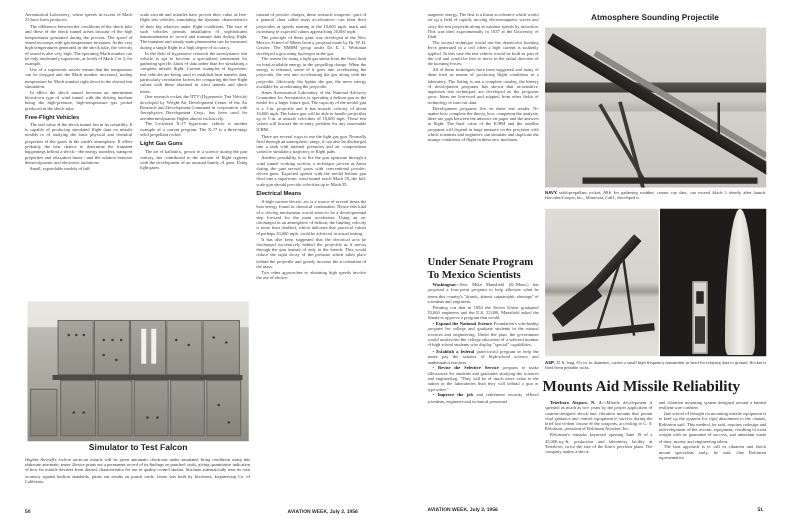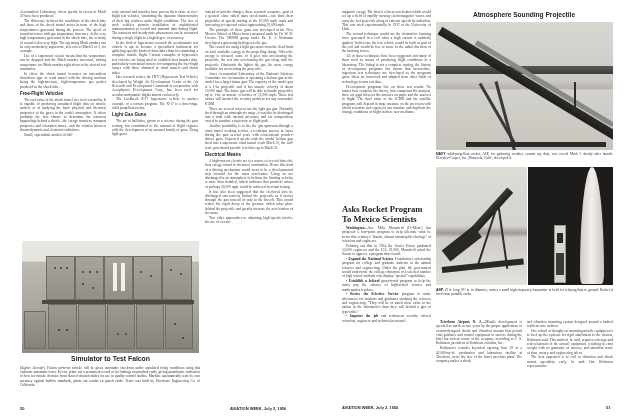--- a/index.html
+++ b/index.html
@@ -198,21 +198,21 @@
 <div class="page right">
 
   <div class="col" style="left:26px; top:10px; width:89px; height:148px;">
     <p class="noindent">magnetic energy. The first is a linear accelerator which would set up a field of rapidly moving electromagnetic waves and carry the test projectile along at extreme speeds by induction. This was tried experimentally in 1937 at the University of Utah.</p>
     <p>The second technique would use the destructive bursting force generated in a coil when a high current is suddenly applied. In this case the test vehicle would be built as part of the coil and would be free to move in the radial direction of the bursting forces.</p>
     <p>All of these techniques have been suggested and many of them tried as means of producing flight conditions in a laboratory. The listing is not a complete catalog, the history of development programs has shown that as-sensitive, ingenious test techniques are developed as the programs grow. Ideas are borrowed and adapted from other fields of technology to turn out data.</p>
     <p>Development programs live on these test results. No matter how complete the theory, how competent the analysis, there are gaps between the answers on paper and the answers in flight. The final value of the ICBM and the satellite programs will depend in large measure on the precision with which scientists and engineers can simulate and duplicate the strange conditions of flight in these new mediums.</p>
   </div>
 
   <div class="headline" style="left:26px; top:205px; font-size:8.6px; line-height:9.6px;">
-    <div>Asks Rocket Program</div>
+    <div>Under Senate Program</div>
     <div>To Mexico Scientists</div>
   </div>
 
   <div class="col" style="left:26px; top:226px; width:89px; height:175px;">
     <p><span class="dateline">Washington—</span><span>Sen. Mike Mansfield (D.-Mont.) has proposed a four-point program to help alleviate what he terms this country's "drastic, almost catastrophic shortage" of scientists and engineers.</span></p>
     <p>Pointing out that in 1954 the Soviet Union graduated 53,000 engineers and the U.S. 22,000, Mansfield asked the Senate to approve a program that would:</p>
     <p class="bullet">• <b>Expand the National Science</b><span> Foundation's scholarship program for college and graduate students in the natural sciences and engineering. Under the plan, the government would underwrite the college education of a selected number of high school students who display "special" capabilities.</span></p>
     <p class="bullet">• <b>Establish a federal</b><span> grant-in-aid program to help the states pay the salaries of high-school science and mathematics teachers.</span></p>
     <p class="bullet">• <b>Revise the Selective Service</b><span> program to make allowances for students and graduates studying the sciences and engineering. "They will be of much more value to the nation in the laboratories than they will behind a gun or typewriter."</span></p>
     <p class="bullet">• <b>Improve the job</b><span> and retirement security offered scientists, engineers and technical personnel.</span></p>
@@ -246,20 +246,21 @@
     <div class="cone" style="left:52px; top:0px; width:24px; height:117px;"></div>
     <div style="position:absolute; left:26px; top:58px; width:12px; height:58px; background:#d8d6d0; border:1px solid #9b9993;"></div>
     <div style="position:absolute; left:29px; top:66px; width:6px; height:10px; background:#2a2826;"></div>
     <div style="position:absolute; left:28px; top:86px; width:8px; height:22px; background:#3a3834;"></div>
   </div>
 
   <div class="caption" style="left:120px; top:288px; width:177px;">
     <b>ASP,</b><span> 22 ft. long, 6½ in. in diameter, carries a small high frequency transmitter in head for relaying data to ground. Rocket is fired from portable racks.</span>
   </div>
 
+  <div class="headline" style="left:118px; top:302px; font-size:12.2px; line-height:14px;">Mounts Aid Missile Reliability</div>
 
   <div class="col" style="left:120px; top:320px; width:86px; height:80px;">
     <p><span class="dateline">Teterboro Airport, N. J.—</span><span>Missile development is speeded as much as two years by the proper application of custom-designed shock and vibration mounts that permit vital guidance and control equipment to survive during the brief but violent course of the weapons, according to C. S. Robinson, president of Robinson Aviation, Inc.</span></p>
     <p>Robinson's remarks keynoted opening June 19 of a 42,000-sq.-ft. production and laboratory facility at Teterboro, twice the size of the firm's previous plant. The company makes a shock</p>
   </div>
   <div class="col" style="left:211px; top:320px; width:86px; height:80px;">
     <p class="noindent">and vibration mounting system designed around a knitted resilient wire cushion.</p>
     <p>One school of thought on mounting missile equipment is to beef up the systems for rigid attachment to the chassis, Robinson said. This method, he said, requires redesign and redevelopment of the avionic equipment, resulting in extra weight with no guarantee of success, and attendant waste of time, money and engineering talent.</p>
     <p>The best approach is to call in vibration and shock mount specialists early, he said. One Robinson representative</p>
   </div>

